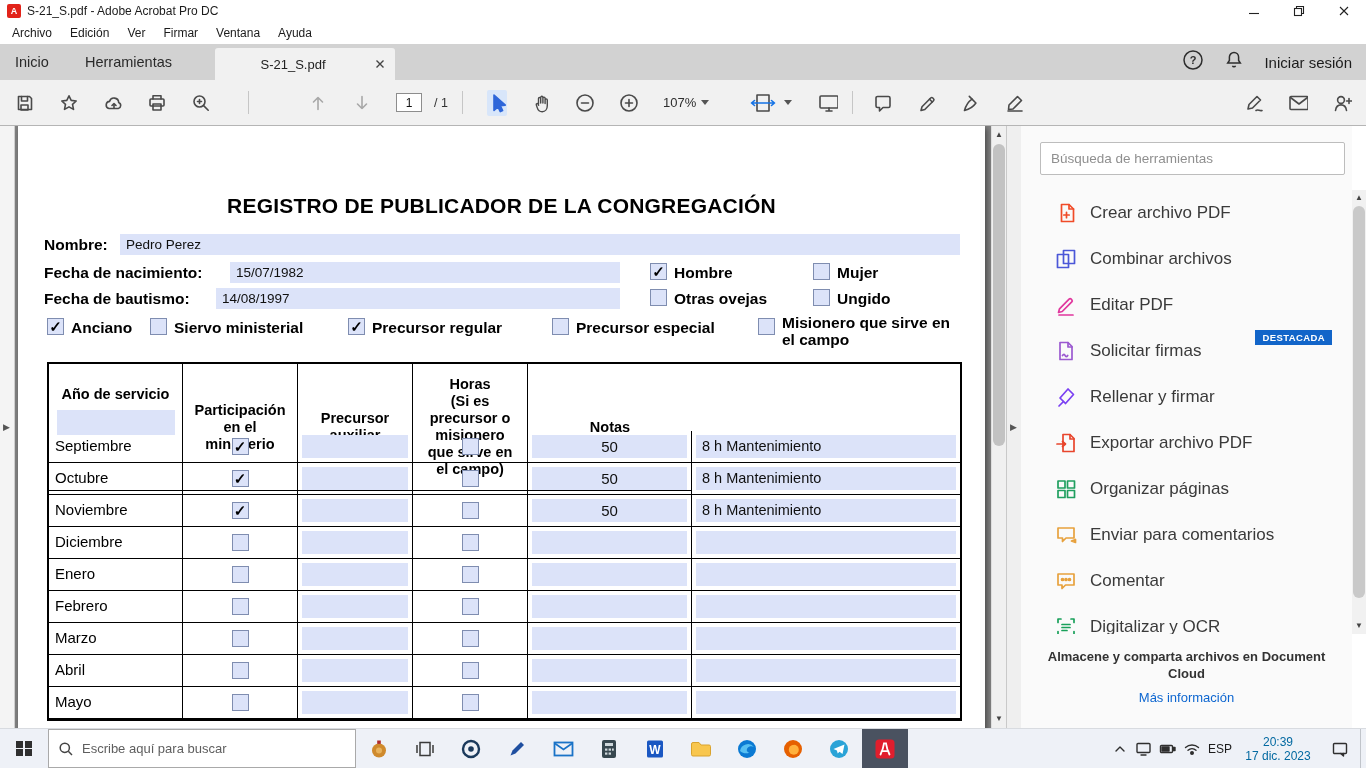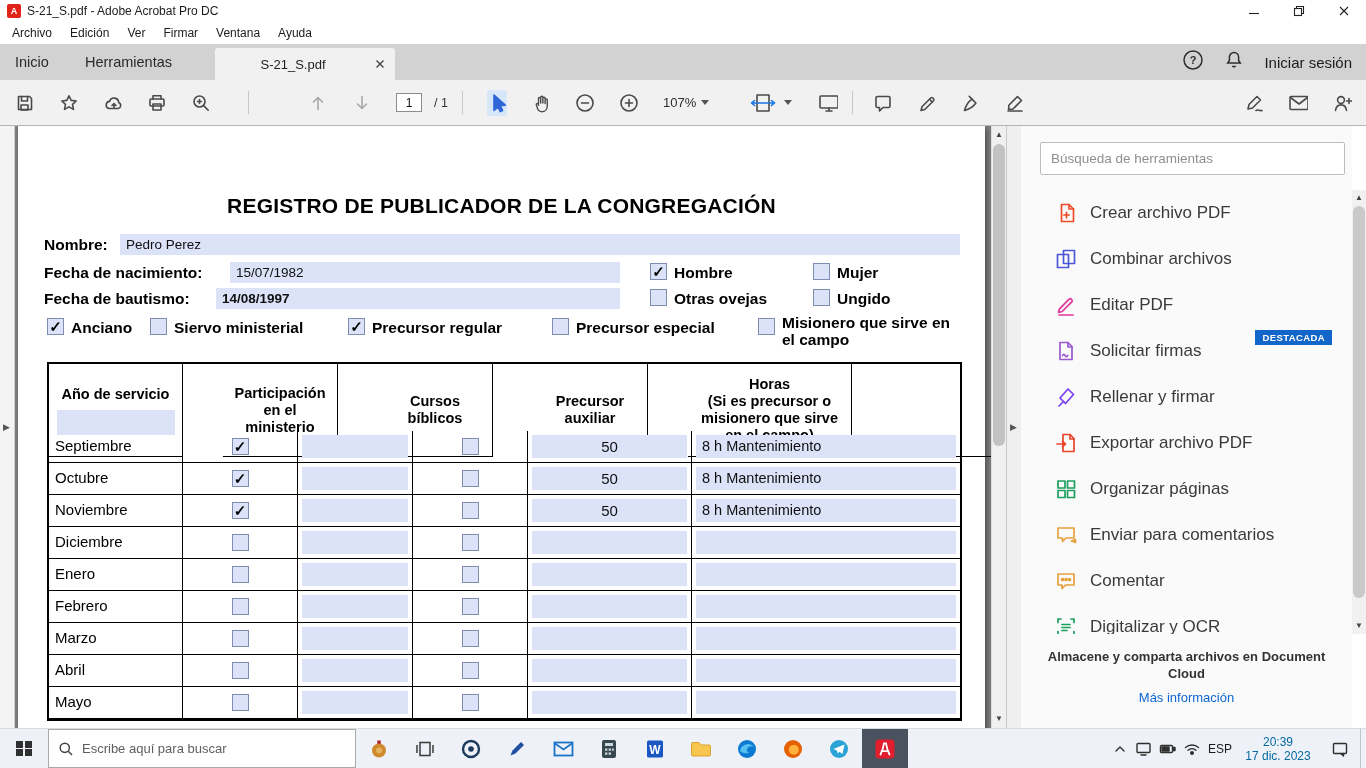--- a/index.html
+++ b/index.html
@@ -72,21 +72,21 @@
   .ffield{background:var(--field);font-size:13.5px;color:#101010;}
   .frow .ffield{position:absolute;top:0;height:21px;line-height:21px;padding-left:6px;}
   .cb{position:absolute;width:17px;height:17px;background:var(--field);border:1px solid #7f8db0;
     display:flex;align-items:center;justify-content:center;font-size:15px;font-weight:bold;
     color:#000;line-height:15px;overflow:visible;}
   #misionero-lbl{white-space:normal;width:178px;line-height:16.5px;}
 
   
   #s21{position:absolute;left:29px;top:236px;width:915px;border:2px solid #000;background:#fff;}
   .hdr,.tr{display:grid;grid-template-columns:134px 115px 115px 115px 164px 268px;}
-  .hdr{height:67px;gap:40px;}
+  .hdr{height:67px;}
   .th{border-right:1px solid #000;border-bottom:1px solid #000;display:flex;flex-direction:column;
     align-items:center;justify-content:center;text-align:center;font-weight:bold;font-size:14.5px;
     line-height:17px;padding:0 9px;}
   .th:last-child{border-right:none;}
   .th.ano{justify-content:flex-start;padding-top:22px;}
   .anofield{width:118px;height:25px;margin-top:7px;}
   .tr{height:32px;}
   .td{border-right:1px solid #000;border-bottom:1px solid #000;}
   .td:last-child{border-right:none;}
   .td.m{font-size:15px;line-height:30px;padding-left:6px;}
@@ -359,21 +359,21 @@
         <span class="flabel" style="left:26px;">Fecha de nacimiento:</span>
         <div class="ffield" style="left:212px;width:390px;">15/07/1982</div>
         <div class="cb" style="left:632px;top:1px;">✓</div>
         <span class="flabel" style="left:656px;">Hombre</span>
         <div class="cb" style="left:795px;top:1px;"></div>
         <span class="flabel" style="left:819px;">Mujer</span>
       </div>
 
       <div class="frow" style="top:162px;">
         <span class="flabel" style="left:26px;">Fecha de bautismo:</span>
-        <div class="ffield" style="left:198px;width:404px;font-weight:bold;">14/08/1997</div>
+        <div class="ffield" style="left:198px;width:404px;">14/08/1997</div>
         <div class="cb" style="left:632px;top:1px;"></div>
         <span class="flabel" style="left:656px;">Otras ovejas</span>
         <div class="cb" style="left:795px;top:1px;"></div>
         <span class="flabel" style="left:819px;">Ungido</span>
       </div>
 
       <div class="frow" style="top:191px;height:36px;">
         <div class="cb" style="left:29px;top:1px;">✓</div>
         <span class="flabel" style="left:53px;">Anciano</span>
         <div class="cb" style="left:132px;top:1px;"></div>
@@ -386,21 +386,20 @@
         <span class="flabel" id="misionero-lbl" style="left:764px;top:-2px;">Misionero que sirve en el campo</span>
       </div>
 
       <div id="s21">
         <div class="hdr">
           <div class="th ano">
             <div>Año de servicio</div>
             <div class="ffield anofield"></div>
           </div>
           <div class="th">Participación en el ministerio</div>
-          <div class="th">Cursos bíblicos</div>
           <div class="th">Precursor auxiliar</div>
           <div class="th" style="padding:12px 11px;">
             <div>Horas</div>
             <div>(Si es precursor o misionero que sirve en el campo)</div>
           </div>
           <div class="th">Notas</div>
         </div>
 
         <div class="tr">
           <div class="td m">Septiembre</div>

